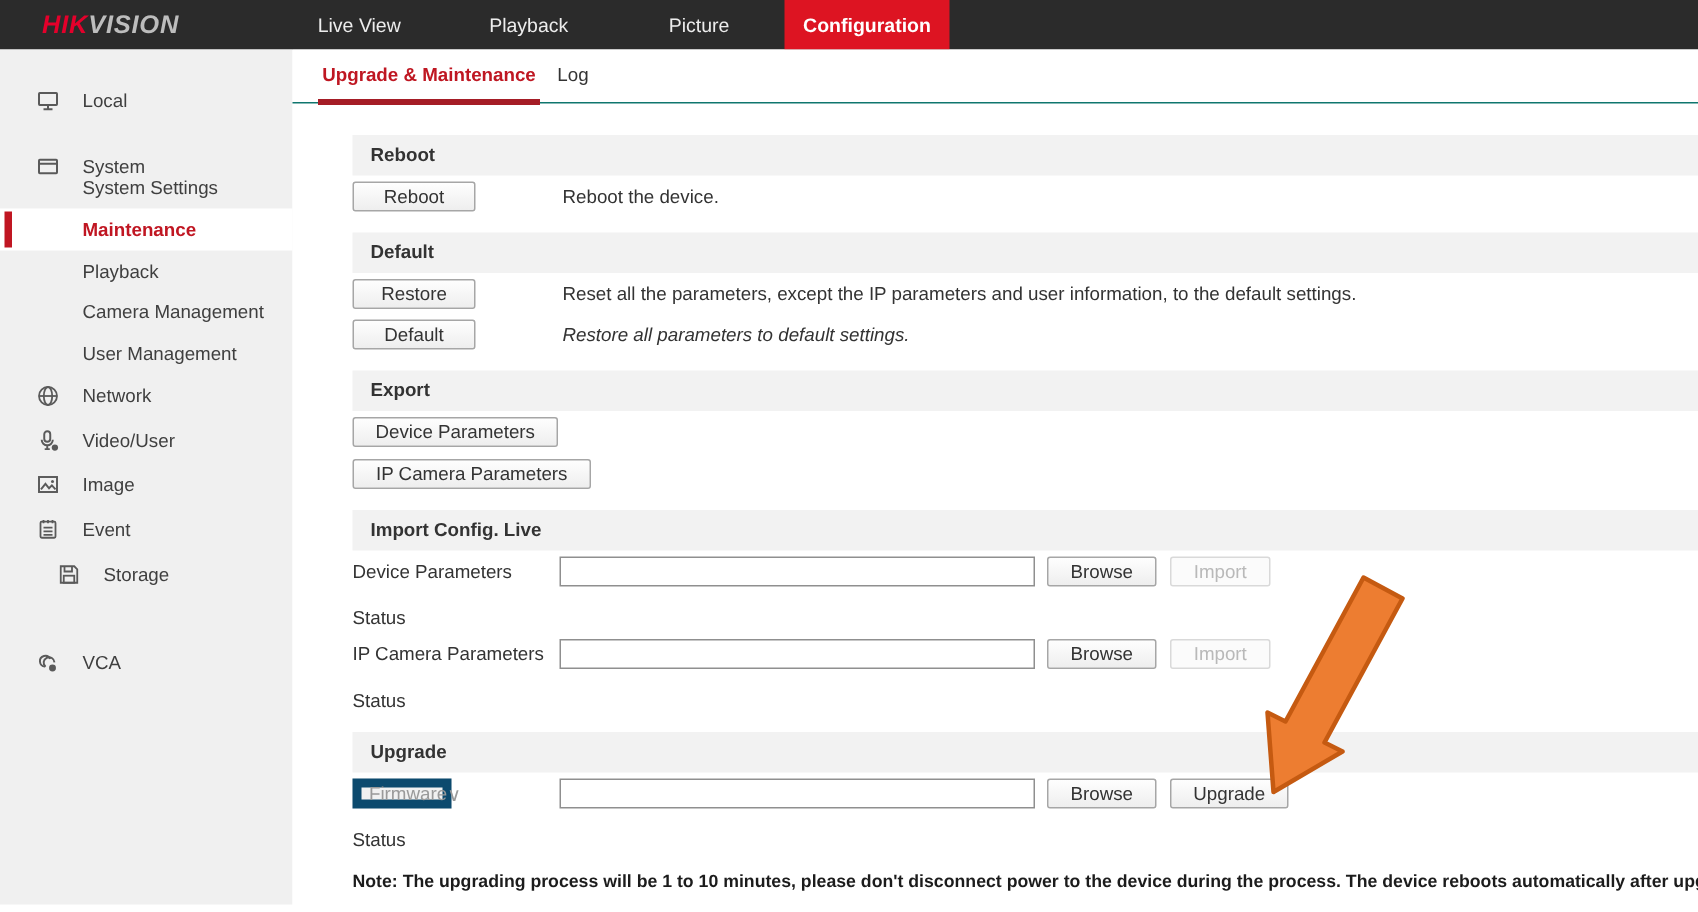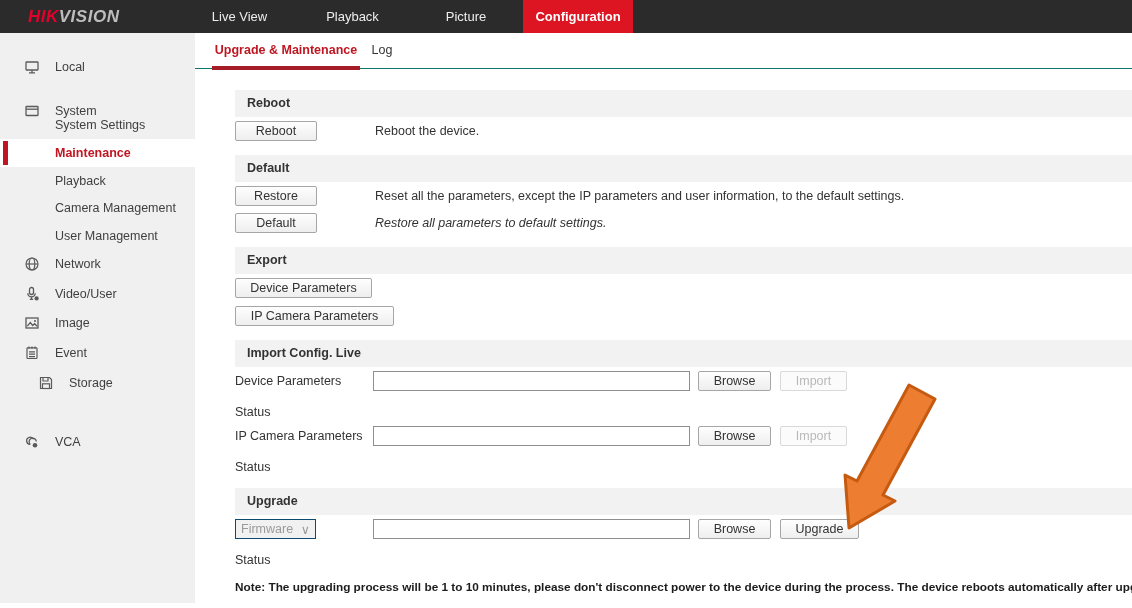--- a/index.html
+++ b/index.html
@@ -37,22 +37,22 @@
   .band{position:absolute;left:40px;right:0;height:27px;background:#f2f2f2;line-height:27px;
         font-weight:bold;font-size:12.5px;color:#333;padding-left:12px;box-sizing:border-box;}
   .btn{position:absolute;height:20px;background:linear-gradient(#fefefe,#eeeeee);
         border:1px solid #a6a6a6;border-radius:2px;font-size:12.5px;color:#333;
         text-align:center;box-sizing:border-box;padding:0;font-family:inherit;cursor:pointer;}
   .btn.disabled{border-color:#d9d9d9;color:#b9b9b9;background:#fbfbfb;cursor:default;}
   .flabel{position:absolute;left:40px;font-size:12.5px;color:#333;line-height:20px;white-space:nowrap;}
   .desc{position:absolute;left:180px;font-size:12.5px;color:#333;line-height:20px;white-space:nowrap;}
   .tinput{position:absolute;left:178px;width:317px;height:20px;box-sizing:border-box;
         border:1px solid #8f8f8f;background:#fff;font-size:12px;padding:0 4px;font-family:inherit;}
-  .typeselect{position:absolute;left:40px;width:81px;height:20px;box-sizing:border-box;
-        border:1px solid #0c4a6e;background:#f1f1f1;color:#9a9a9a;font-size:12.5px;
+  .typeselect{position:absolute;left:40px;width:66px;height:20px;box-sizing:border-box;
+        border:6px solid #0c4a6e;background:#f1f1f1;color:#9a9a9a;font-size:12.5px;
         display:flex;justify-content:space-between;align-items:center;padding:0 5px;cursor:pointer;}
   .note{position:absolute;left:40px;font-size:11.8px;font-weight:bold;color:#1c1c1c;white-space:nowrap;}
 
   #arrow-overlay{position:absolute;left:830px;top:380px;pointer-events:none;z-index:5;}
 </style>
 </head>
 <body>
 
 <div id="page">
 

